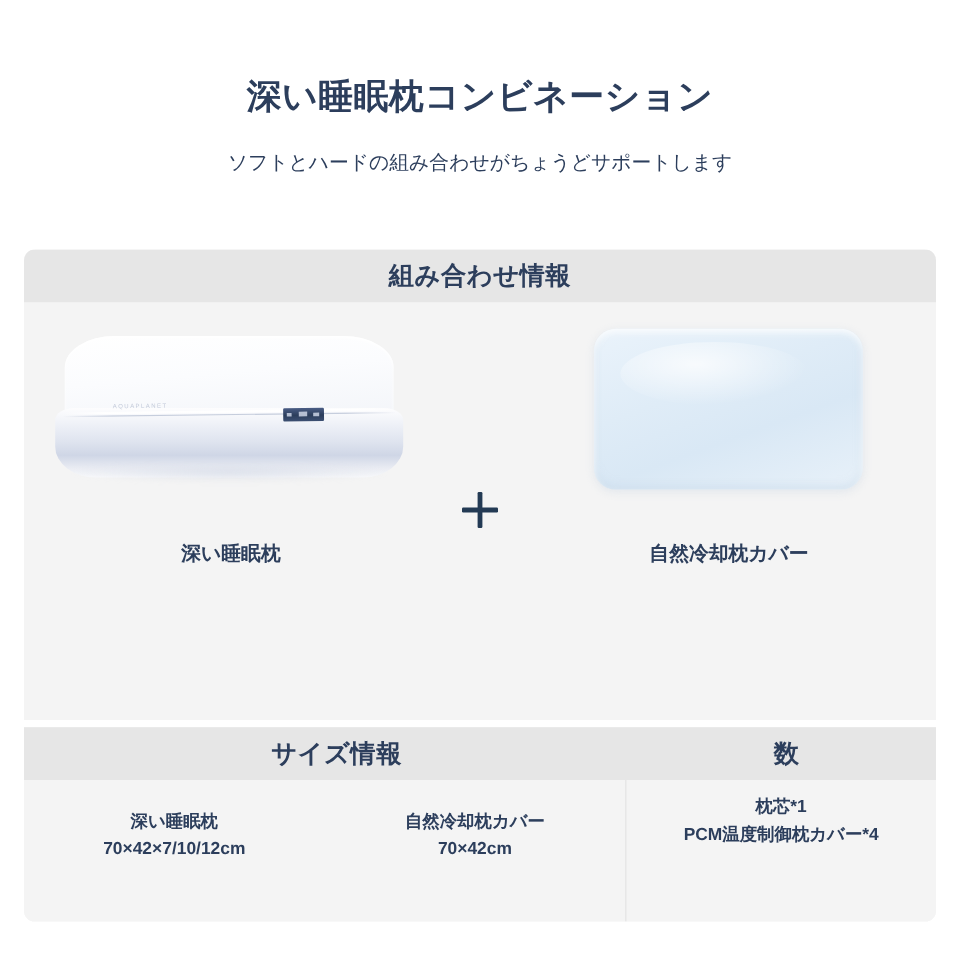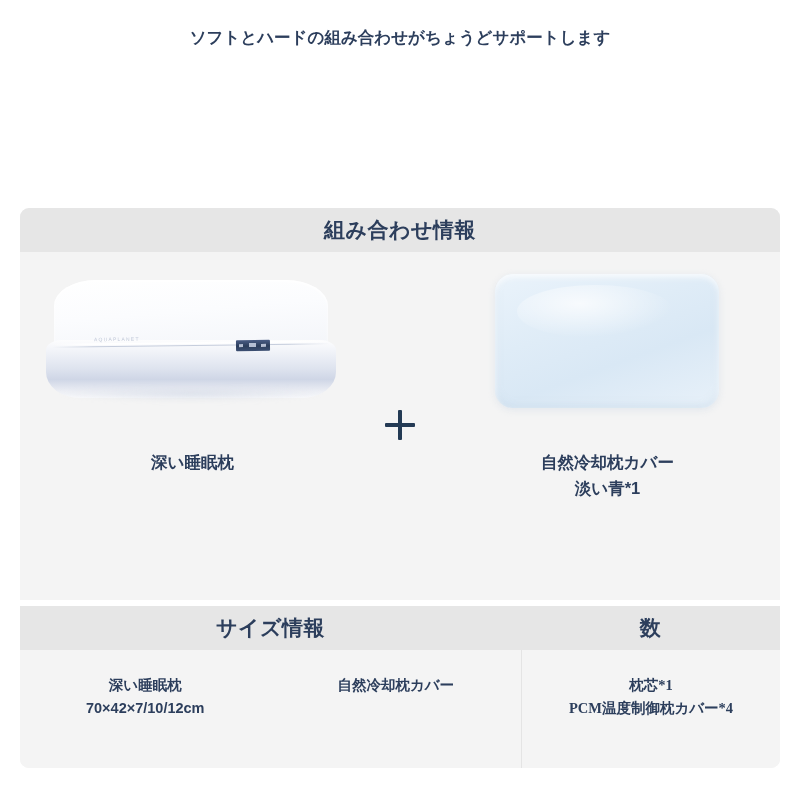--- a/index.html
+++ b/index.html
@@ -28,21 +28,21 @@
     font-size: 29px;
     font-weight: bold;
     letter-spacing: 0.5px;
     color: #2c3e5c;
     line-height: 1.2;
   }
   .page-subtitle {
     margin: 0;
     padding-top: 28px;
     font-size: 16.5px;
-    font-weight: bold;
+    font-weight: normal;
     color: #2c3e5c;
     line-height: 1.2;
   }
 
   
   .panel {
     position: absolute;
     left: 20px;
     top: 208px;
     width: 760px;
@@ -229,20 +229,21 @@
 
   
   .spacer-white {
     height: 6px;
     background: #ffffff;
   }
   .band-row {
     display: flex;
     height: 44px;
     background: #e6e6e6;
+    padding-left: 10px;
   }
   .band-size {
     flex: 0 0 501px;
     display: flex; align-items: center; justify-content: center;
     font-size: 21px; font-weight: bold; letter-spacing: 0.5px;
     color: #2c3e5c;
   }
   .band-count {
     flex: 1 1 auto;
     display: flex; align-items: center; justify-content: center;
@@ -264,35 +265,35 @@
     display: flex;
     align-items: flex-start;
     justify-content: center;
     padding-top: 24px;
   }
   .cell-count {
     flex: 1 1 auto;
     display: flex;
     align-items: flex-start;
     justify-content: center;
-    padding-top: 24px;
-    font-family: Liberation Serif, serif;
+    padding-top: 12px;
   }
   .cell-text {
     text-align: center;
     font-size: 14.5px;
     font-weight: bold;
     line-height: 1.62;
     color: #2c3e5c;
   }
 </style>
 </head>
 <body>
 
 <div class="page-head">
+  <h1 class="page-title">深い睡眠枕コンビネーション</h1>
   <p class="page-subtitle">ソフトとハードの組み合わせがちょうどサポートします</p>
 </div>
 
 <div class="panel">
 
   <div class="band band-combo">
     <span>組み合わせ情報</span>
   </div>
 
   <div class="combo-body">
@@ -324,21 +325,20 @@
       </div>
 
       <div class="combo-col">
         <div class="art-wrap">
           <div class="pillow-cover">
             <div class="sheen"></div>
           </div>
         </div>
         <div class="caption">
           <div>自然冷却枕カバー</div>
-          <div>淡い青*1</div>
         </div>
       </div>
 
     </div>
   </div>
 
   <div class="spacer-white"></div>
 
   <div class="band-row">
     <div class="band-size">
@@ -353,20 +353,21 @@
     <div class="cell-size">
       <div class="half">
         <div class="cell-text">
           <div>深い睡眠枕</div>
           <div>70×42×7/10/12cm</div>
         </div>
       </div>
       <div class="half">
         <div class="cell-text">
           <div>自然冷却枕カバー</div>
+          <div>70×42cm</div>
         </div>
       </div>
     </div>
     <div class="cell-count">
       <div class="cell-text">
         <div>枕芯*1</div>
         <div>PCM温度制御枕カバー*4</div>
       </div>
     </div>
   </div>

